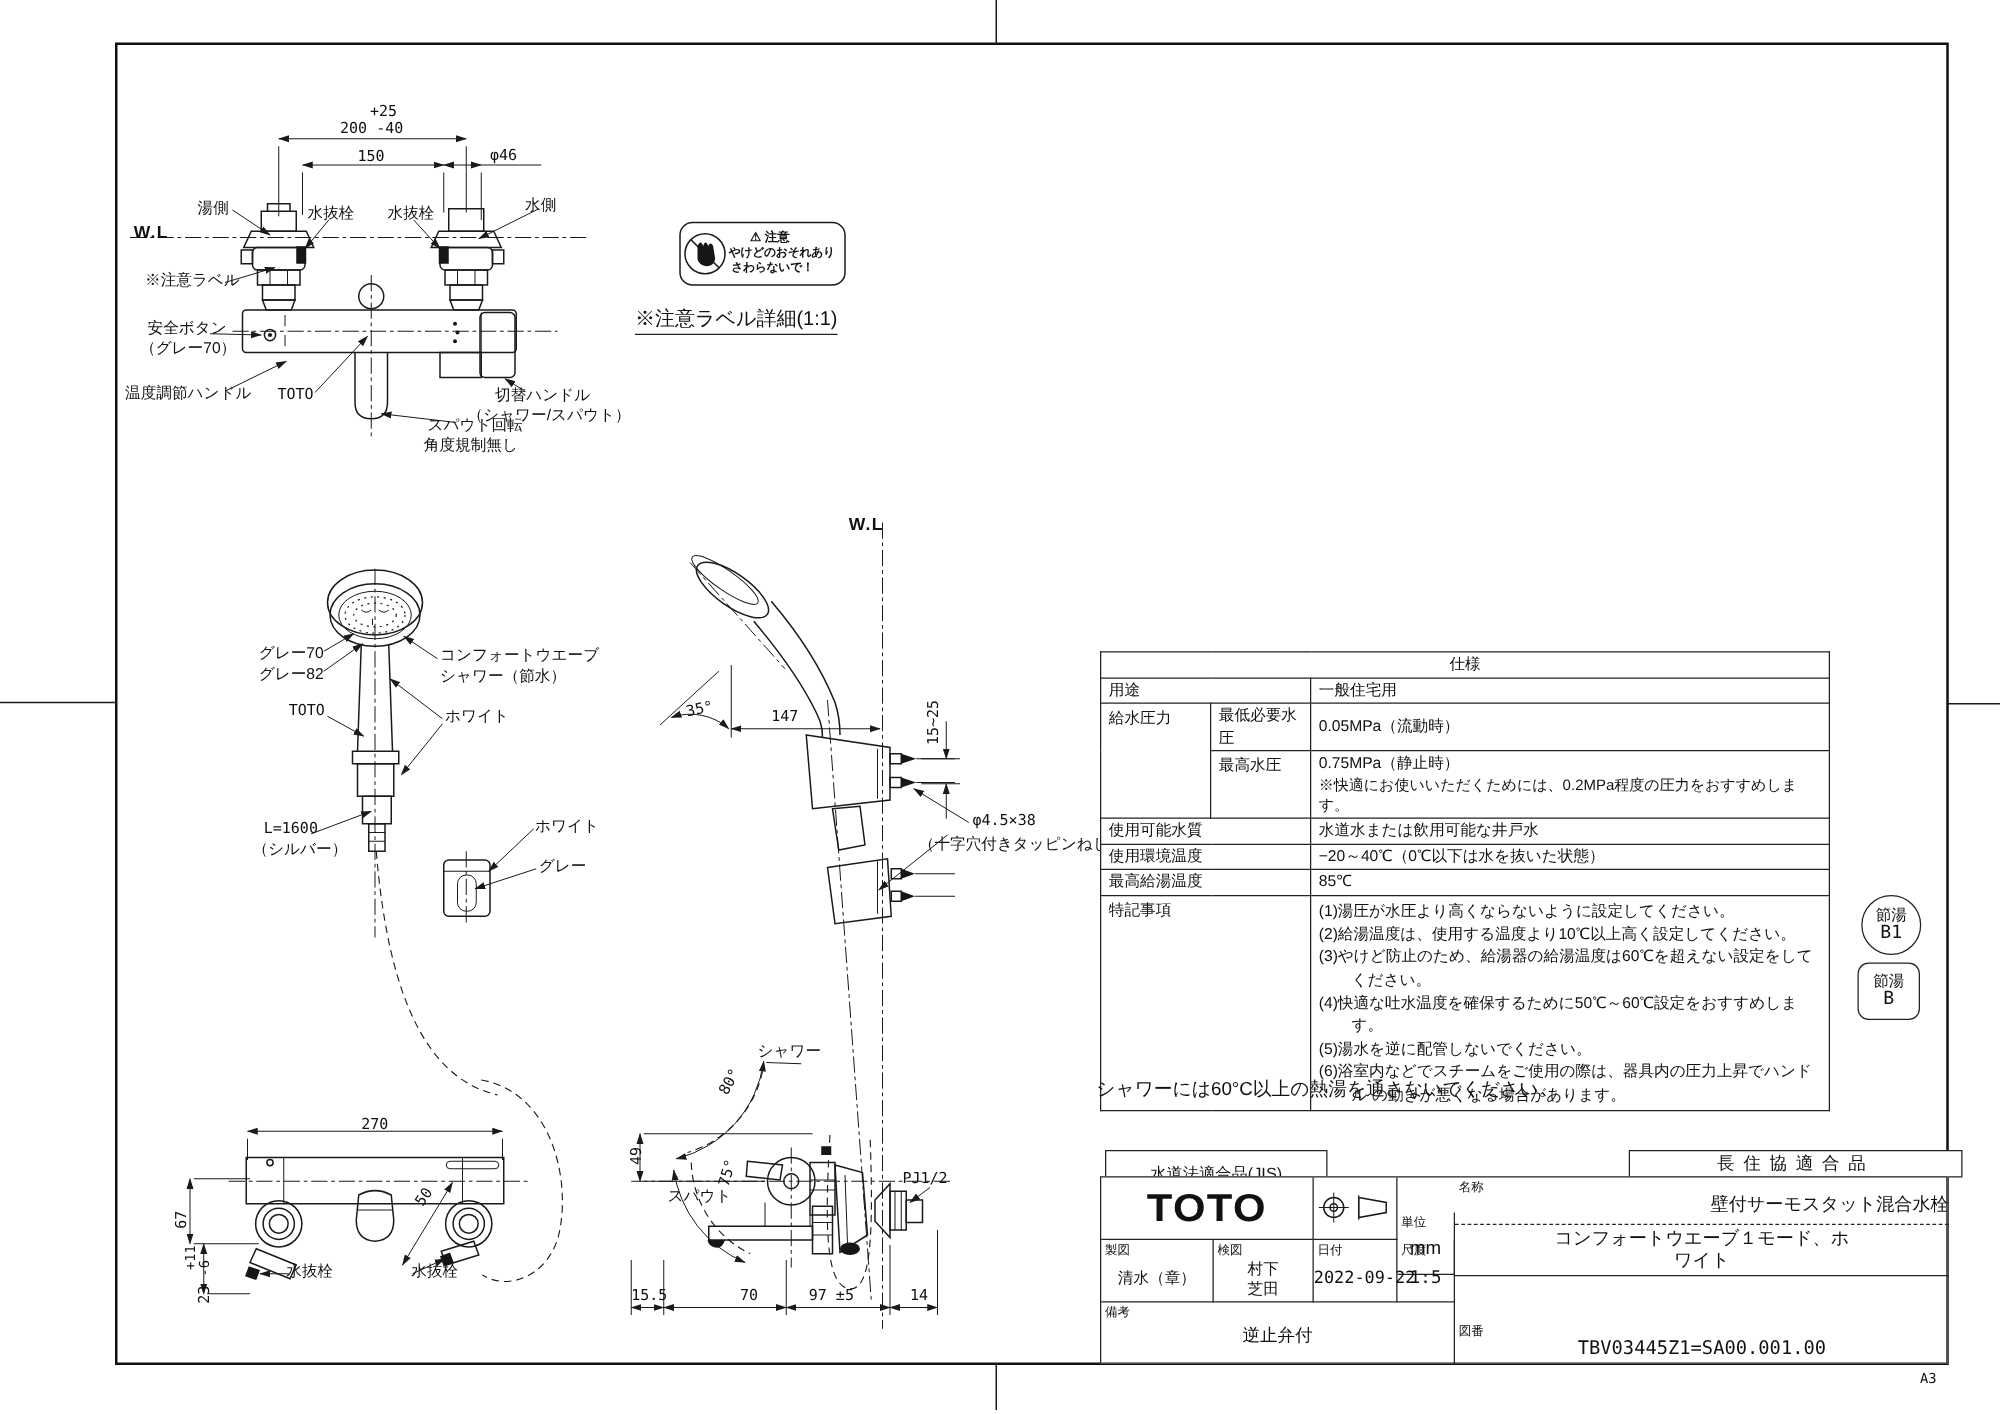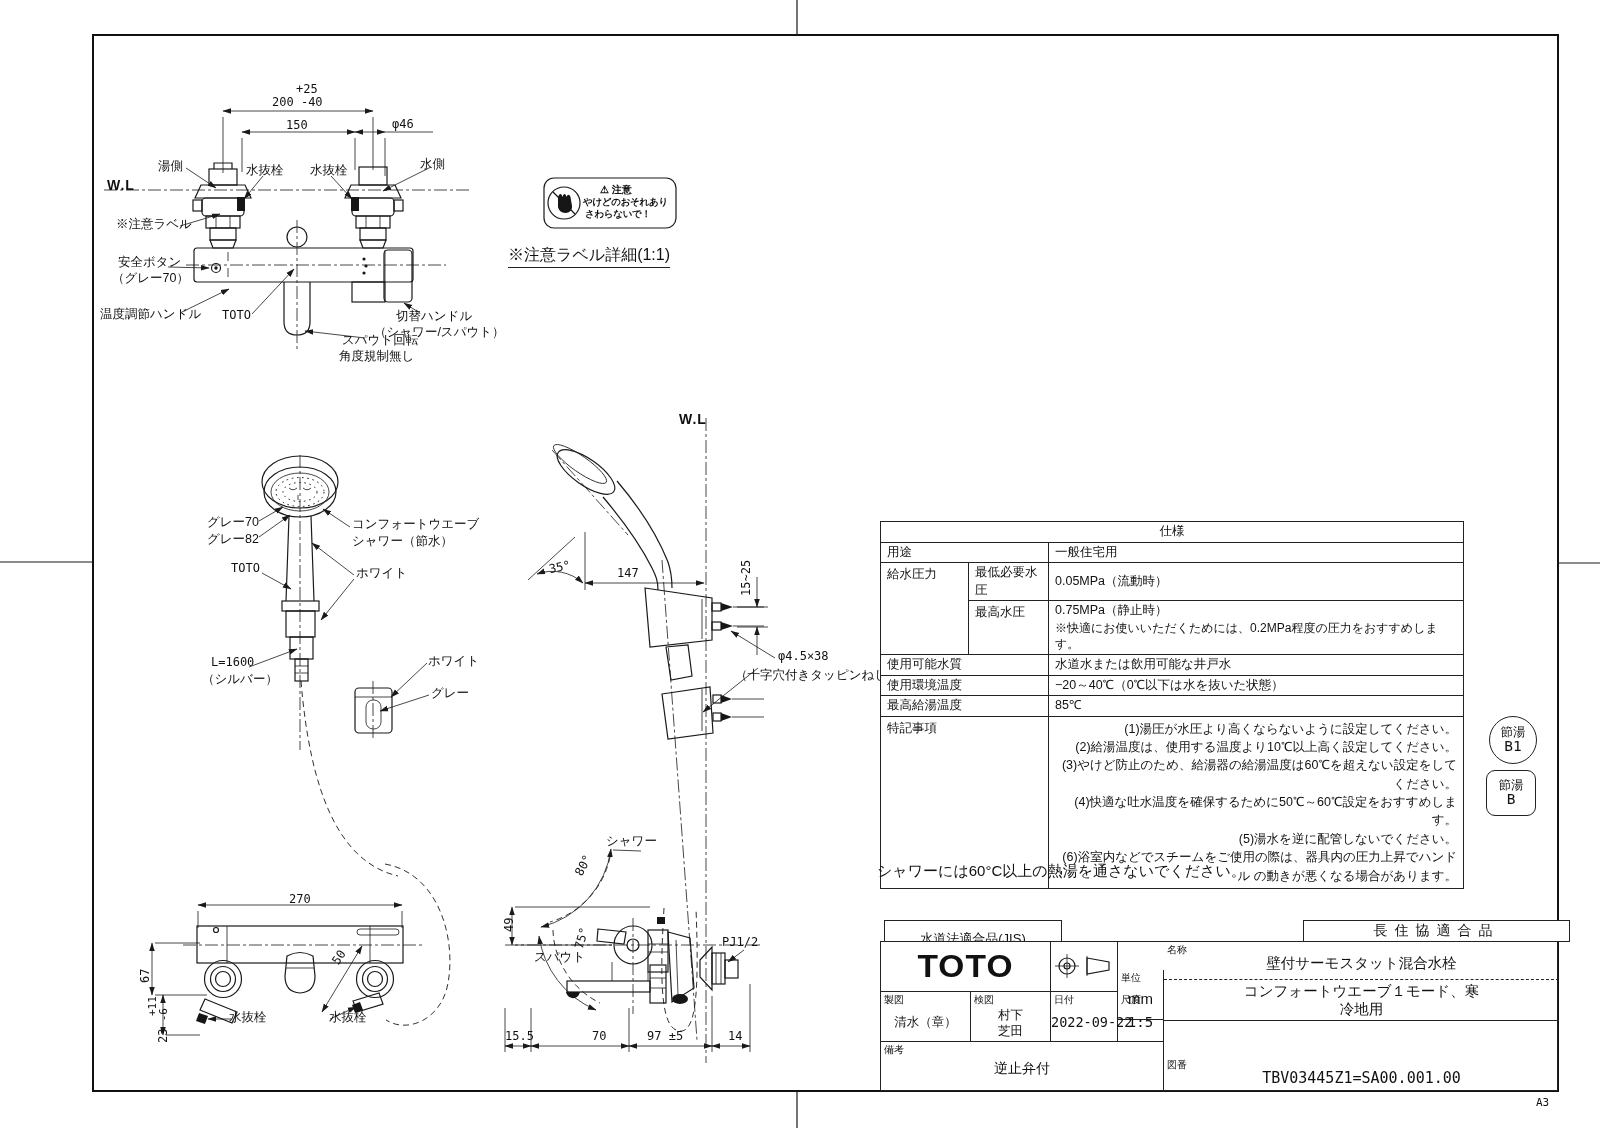--- a/index.html
+++ b/index.html
@@ -19,21 +19,21 @@
   .blk{fill:#161616;stroke:none;}
   
   .cau-t{position:absolute;font-size:10px;font-weight:bold;}
   .cau-s{position:absolute;font-size:9.5px;font-weight:bold;letter-spacing:-.3px;}
   .cau-cap{position:absolute;font-size:16px;border-bottom:1px solid #222;padding-bottom:1px;}
   
   table.spec{position:absolute;border-collapse:collapse;table-layout:fixed;background:#fff;}
   table.spec td{border:1.2px solid #222;font-size:12.5px;padding:1px 6px;vertical-align:middle;line-height:1.4;margin-top:13px;}
   table.spec td.c{text-align:center;}
   table.spec td.top{vertical-align:top;}
-  .note{padding-left:2.1em;text-indent:-2.1em;line-height:1.47;text-align:right;}
+  .note{padding-left:2.1em;text-indent:-2.1em;line-height:1.47;}
   
   .badge{position:absolute;display:flex;flex-direction:column;align-items:center;justify-content:center;
          border:1.5px solid #222;font-size:12.5px;line-height:1.05;background:#fff;}
   .badge .big{font-size:14.5px;font-family:"DejaVu Sans Mono",monospace;}
   
   .cell{position:absolute;border-right:1.2px solid #222;border-bottom:1.2px solid #222;box-sizing:border-box;}
   .cl-lab{position:absolute;left:3px;top:1px;font-size:10px;}
   .cv{position:absolute;left:0;right:0;text-align:center;}
   .box{position:absolute;border:1.3px solid #222;box-sizing:border-box;display:flex;
        align-items:center;justify-content:center;background:#fff;}
@@ -434,22 +434,22 @@
     <span class="cl-lab">尺度</span>
     <span class="cv dimf" style="top:22px;font-size:14px;">1:5</span>
   </div>
   <div class="cell" style="left:0;top:100px;width:283px;height:50px;border-bottom:none;">
     <span class="cl-lab">備考</span>
     <span class="cv" style="top:18px;font-size:14px;">逆止弁付</span>
   </div>
 
   <div class="cell" style="left:283px;top:0;width:395px;height:79px;border-right:none;">
     <span class="cl-lab">名称</span>
-    <div style="position:absolute;left:0;right:0;top:12px;height:25px;text-align:center;font-size:14.5px;border-bottom:1.2px dashed #222;">壁付サーモスタット混合水栓</div>
-    <div style="position:absolute;left:50%;top:40px;width:248px;transform:translateX(-50%);text-align:center;font-size:14.5px;line-height:1.25;">コンフォートウエーブ１モード、寒冷地用</div>
+    <div style="position:absolute;left:0;right:0;top:12px;height:25px;text-align:right;font-size:14.5px;border-bottom:1.2px dashed #222;">壁付サーモスタット混合水栓</div>
+    <div style="position:absolute;left:50%;top:40px;width:248px;transform:translateX(-50%);text-align:center;font-size:14.5px;line-height:1.25;">コンフォートウエーブ１モード、ホワイト</div>
   </div>
   <div class="cell" style="left:283px;top:115px;width:395px;height:35px;border-right:none;border-bottom:none;">
     <span class="cl-lab">図番</span>
     <span class="cv dimf" style="top:12px;font-size:15px;">TBV03445Z1=SA00.001.00</span>
   </div>
 </div>
 
 <div class="abs dimf" style="left:1536px;top:1096px;font-size:11px;">A3</div>
 
 </body></html>

